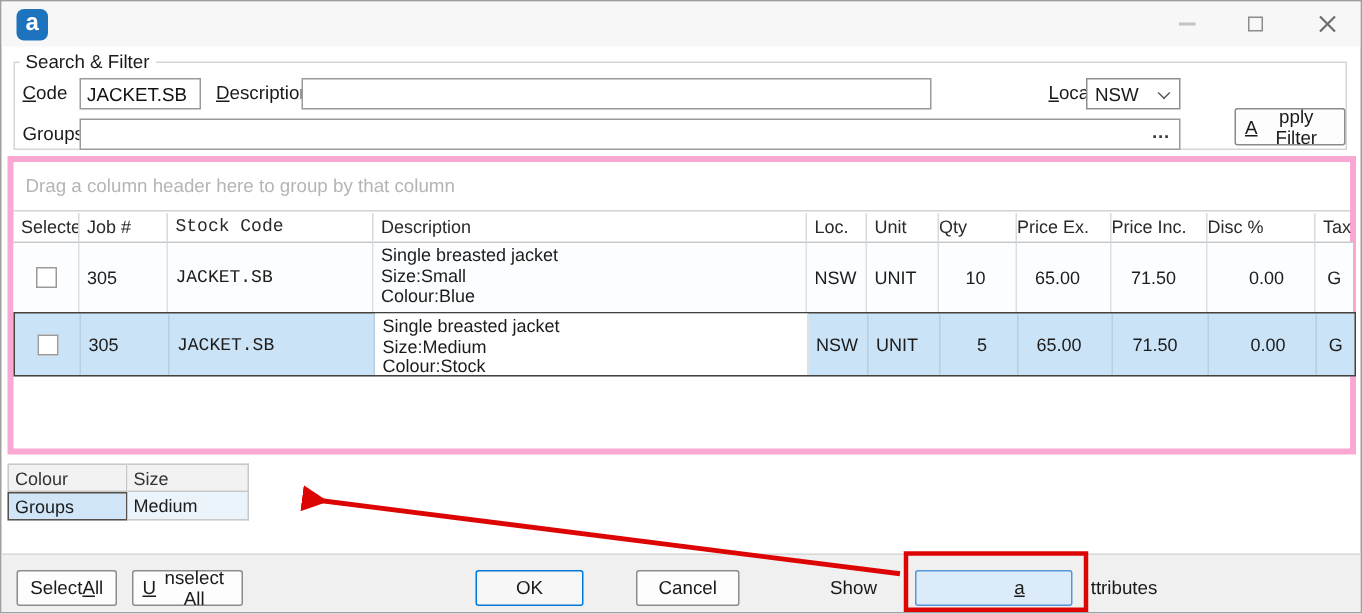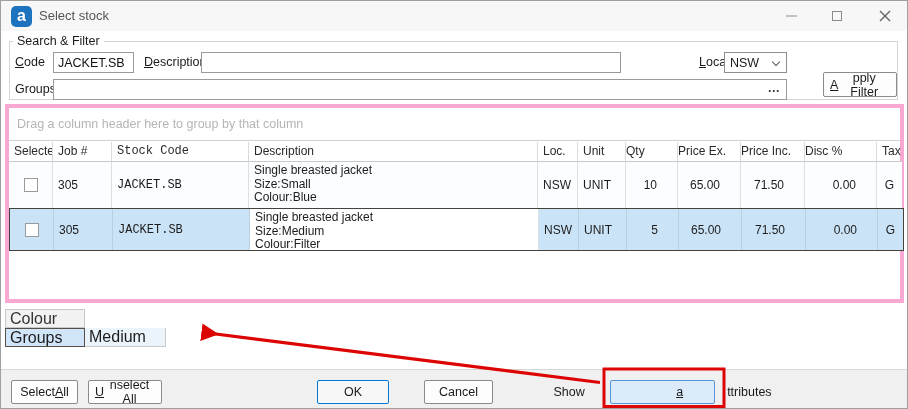--- a/index.html
+++ b/index.html
@@ -51,21 +51,21 @@
   .tcell.num{justify-content:flex-end;padding-right:20px;padding-left:0;}
   .tcell.ctr{justify-content:center;padding-left:0;}
   .tcell.desc{display:block;padding-top:2px;line-height:13.5px;}
   .row2 .desc{background:#ffffff;height:100%;}
   .c0{width:44px;} .c1{width:59px;} .c2{width:137px;font-family:Liberation Mono, monospace;} .c3{width:289px;} .c4{width:40px;}
   .c5{width:48px;} .c6{width:52px;} .c7{width:63px;} .c8{width:64px;} .c9{width:72px;} .c10{width:25px;border-right:none;}
   .checkbox{width:14px;height:14px;background:#ffffff;border:1px solid #9a9a9a;}
   
   .attr-grid{position:absolute;left:4px;top:308px;}
   .attr-row{display:flex;}
-  .acell{height:19px;line-height:18px;font-size:16px;padding-left:4px;border:1px solid #c8c8c8;
+  .acell{height:19px;line-height:18px;font-size:12px;padding-left:4px;border:1px solid #c8c8c8;
     border-left:none;overflow:hidden;}
   .acell:first-child{border-left:1px solid #c8c8c8;}
   .attr-head .acell{background:#f2f2f2;color:#333333;}
   .attr-data .acell{border-top:none;background:#ecf4fb;color:#1c1c1c;}
   .ac0{width:80px;} .ac1{width:81px;}
   .attr-data .focus-cell{background:#d0e5f8;border:1px solid #55504a;height:19px;}
   
   .footer{position:absolute;left:0;top:368px;width:100%;height:41px;background:#f0f0f0;border-top:1px solid #d7d7d7;}
   .fbtn{position:absolute;top:10px;height:24px;}
   .ok{border:1px solid var(--accent,#0078d7);background:#f7f7f7;}
@@ -73,21 +73,20 @@
   
   .overlay{position:absolute;left:0;top:0;width:908px;height:409px;pointer-events:none;z-index:50;}
 </style>
 </head>
 <body>
 
 <div class="dialog">
 
   <div class="titlebar">
     <div class="app-icon">a</div>
-    <div class="win-title">Select stock</div>
     <div class="winbtn btn-min">
         <div class="glyph-dash"></div>
       </div>
     <div class="winbtn btn-max">
         <div class="glyph-square"></div>
       </div>
     <div class="winbtn btn-close">
       <svg width="12" height="12" viewBox="0 0 12 12">
         <line x1="1" y1="1" x2="11" y2="11" stroke="#6a6a6a" stroke-width="1.4"></line>
         <line x1="11" y1="1" x2="1" y2="11" stroke="#6a6a6a" stroke-width="1.4"></line>
@@ -155,35 +154,36 @@
 
     <div class="trow row2">
       <div class="tcell c0 ctr">
           <div class="checkbox"></div>
         </div>
       <div class="tcell c1">305</div>
       <div class="tcell c2">JACKET.SB</div>
       <div class="tcell c3 desc">
         <div>Single breasted jacket</div>
           <div>Size:Medium</div>
-          <div>Colour:Filter</div>
+          <div>Colour:Stock</div>
       </div>
       <div class="tcell c4">NSW</div>
       <div class="tcell c5">UNIT</div>
       <div class="tcell c6 num">5</div>
       <div class="tcell c7 num">65.00</div>
       <div class="tcell c8 num">71.50</div>
       <div class="tcell c9 num">0.00</div>
       <div class="tcell c10 ctr">G</div>
     </div>
   </div>
 
   <div class="attr-grid">
     <div class="attr-row attr-head">
       <div class="acell ac0">Colour</div>
+      <div class="acell ac1">Size</div>
     </div>
     <div class="attr-row attr-data">
       <div class="acell ac0 focus-cell">Groups</div>
       <div class="acell ac1">Medium</div>
     </div>
   </div>
 
   <div class="footer">
     <button class="btn fbtn" style="left:10px;width:67px;">
         <span>Select </span>

